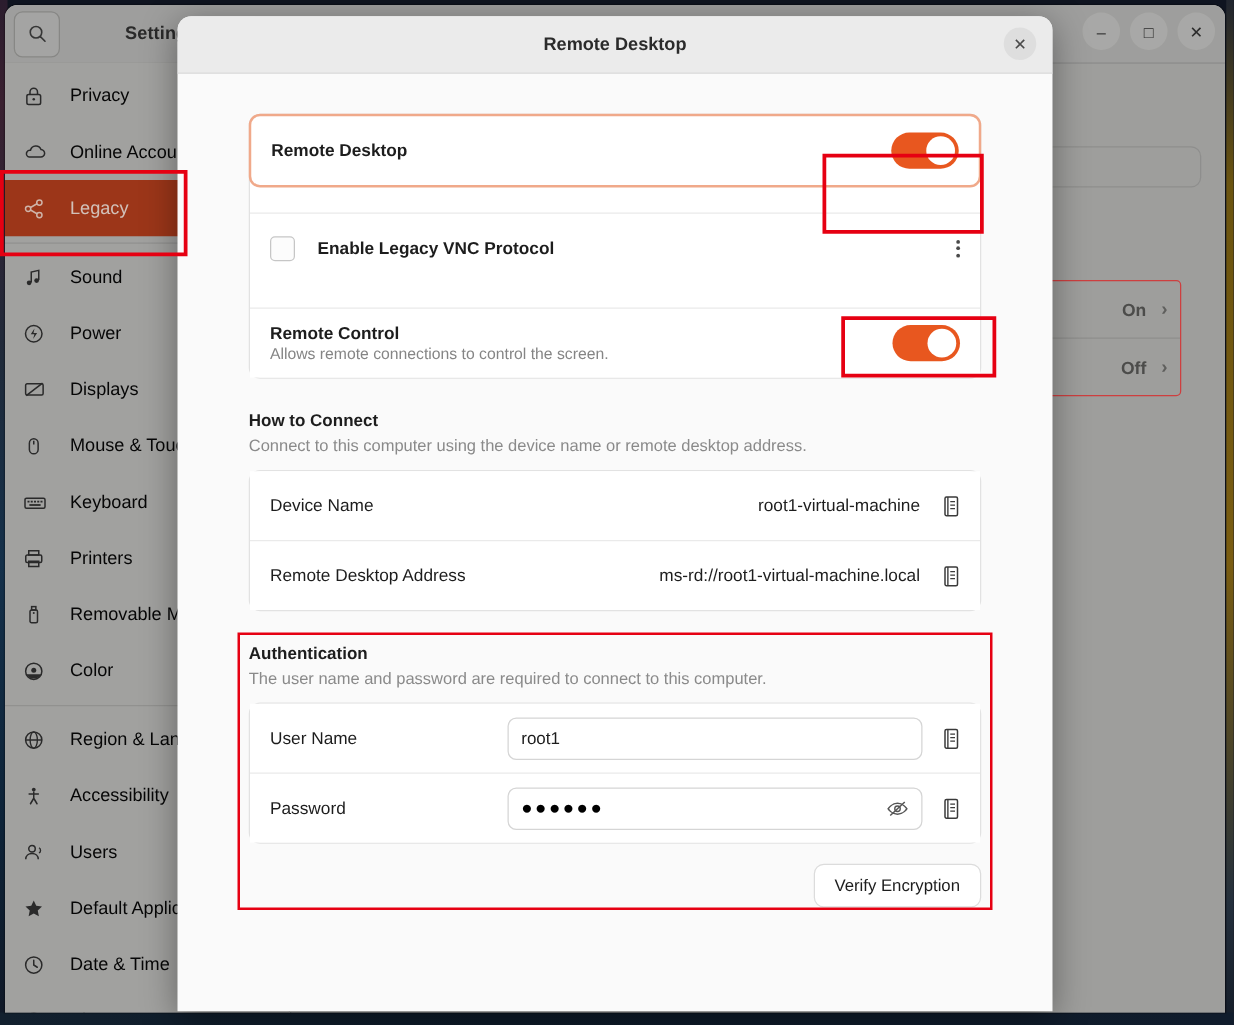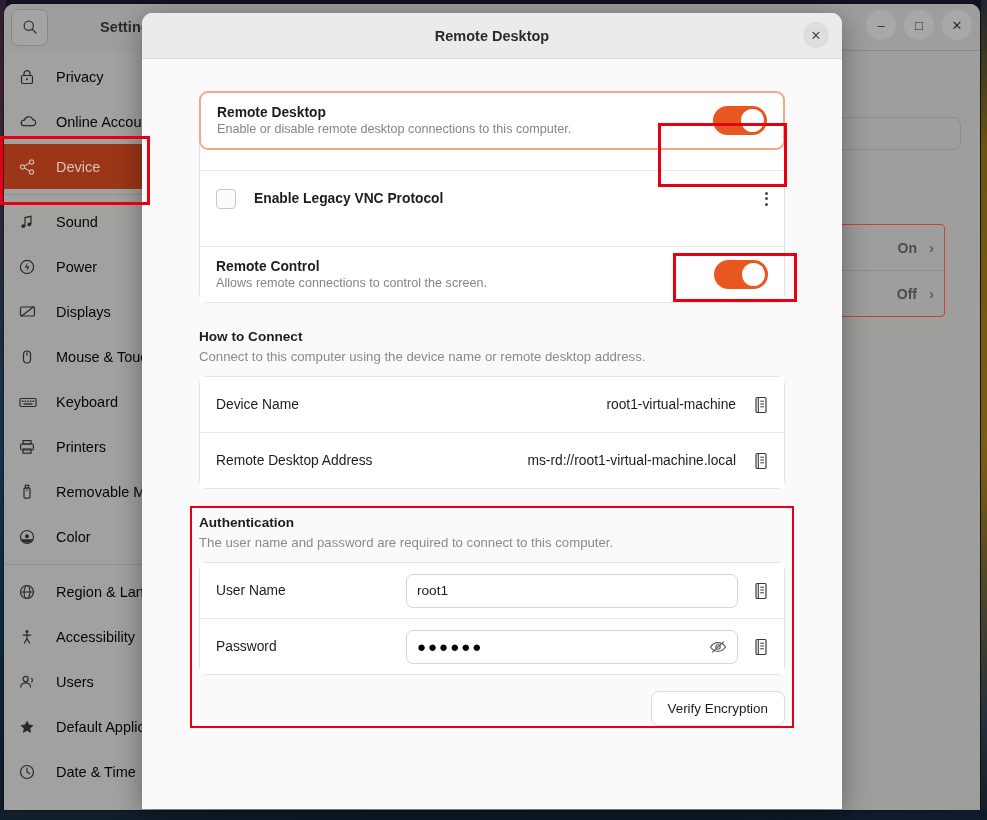--- a/index.html
+++ b/index.html
@@ -325,21 +325,21 @@
       <div class="sb-item active">
         <span class="sb-ico">
           <svg width="19" height="18" viewBox="0 0 19 18" stroke="#f0cfc2">
               <circle cx="13.5" cy="4" r="2.1" fill="none" stroke-width="1.2"></circle>
               <circle cx="4.5" cy="9" r="2.1" fill="none" stroke-width="1.2"></circle>
               <circle cx="13.5" cy="14" r="2.1" fill="none" stroke-width="1.2"></circle>
               <line x1="6.4" y1="8" x2="11.6" y2="5" stroke-width="1.2"></line>
               <line x1="6.4" y1="10" x2="11.6" y2="13" stroke-width="1.2"></line>
             </svg>
         </span>
-        <span>Device</span>
+        <span>Legacy</span>
       </div>
       <div class="sb-sep"></div>
 
       <div class="sb-item">
         <span class="sb-ico">
           <svg width="18" height="18" viewBox="0 0 18 18">
               <path d="M7 13V4.6l6-1.3V11" fill="none" stroke="#2b2b2b" stroke-width="1.2"></path>
               <circle cx="5.3" cy="13.2" r="1.9" fill="#2b2b2b"></circle>
               <circle cx="11.3" cy="11.4" r="1.9" fill="#2b2b2b"></circle>
             </svg>
@@ -516,21 +516,20 @@
     </div>
 
     <div class="dlg-body">
 
 
       <div class="card">
 
         <div class="row row-focus">
           <div class="row-texts">
             <div class="row-title">Remote Desktop</div>
-            <div class="row-sub">Enable or disable remote desktop connections to this computer.</div>
           </div>
           <div class="toggle">
             <div class="knob"></div>
           </div>
         </div>
 
         <div class="row">
           <div class="cbox"></div>
           <div class="cb-label">Enable Legacy VNC Protocol</div>
           <div class="kebab">

